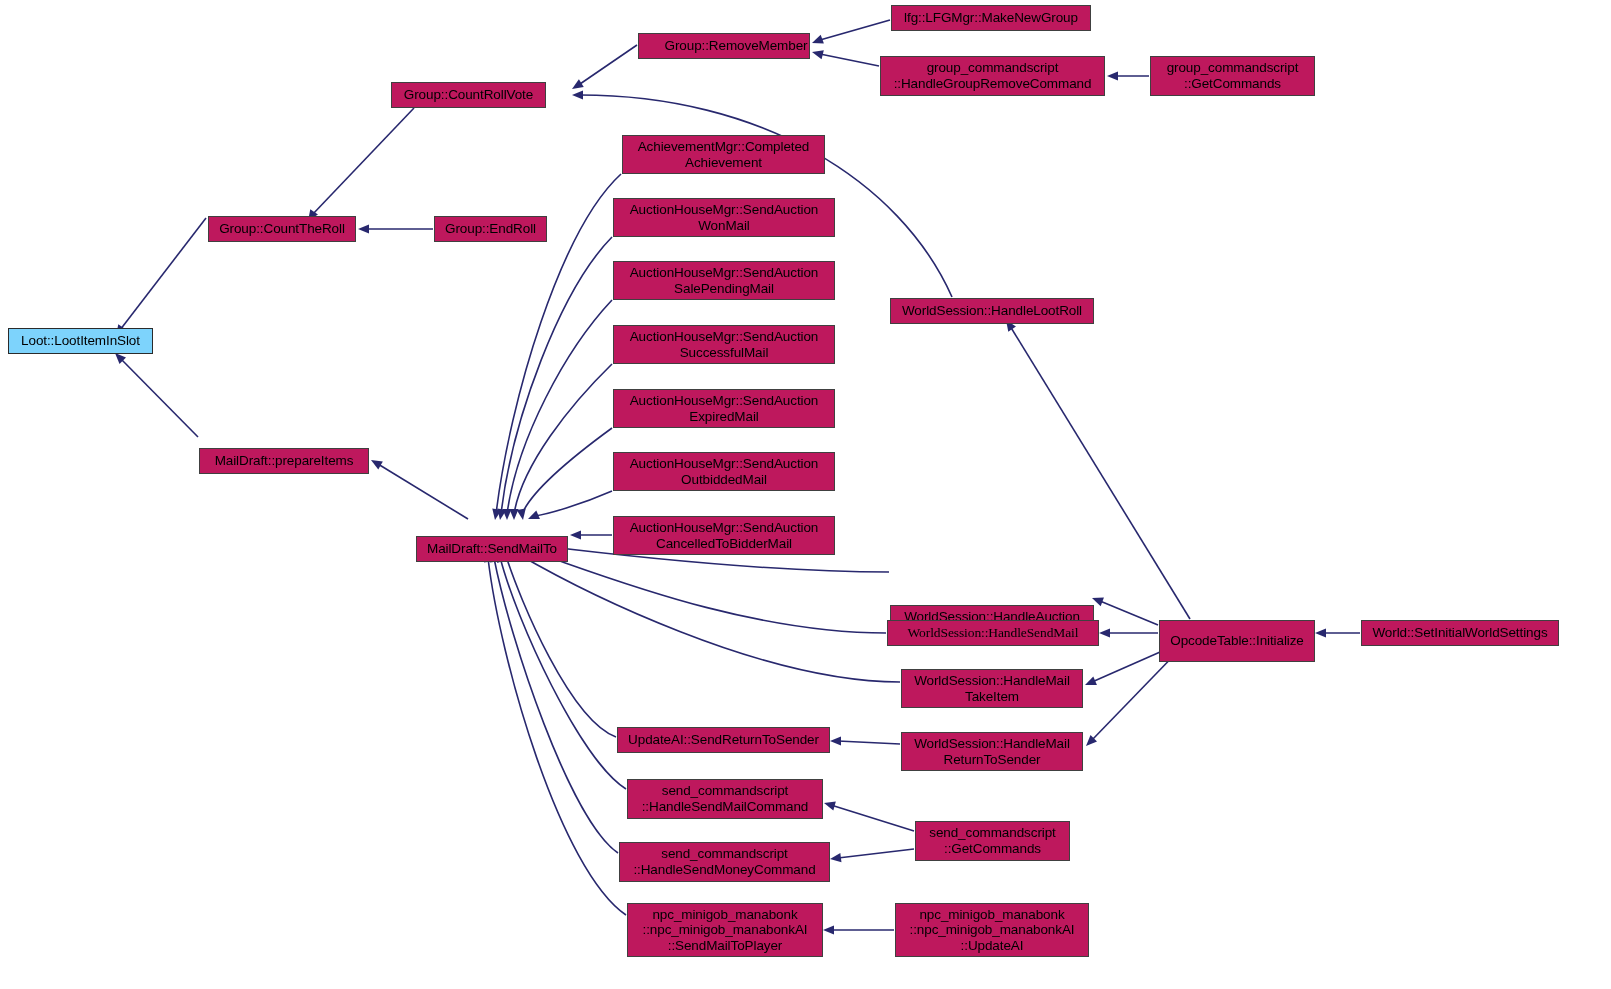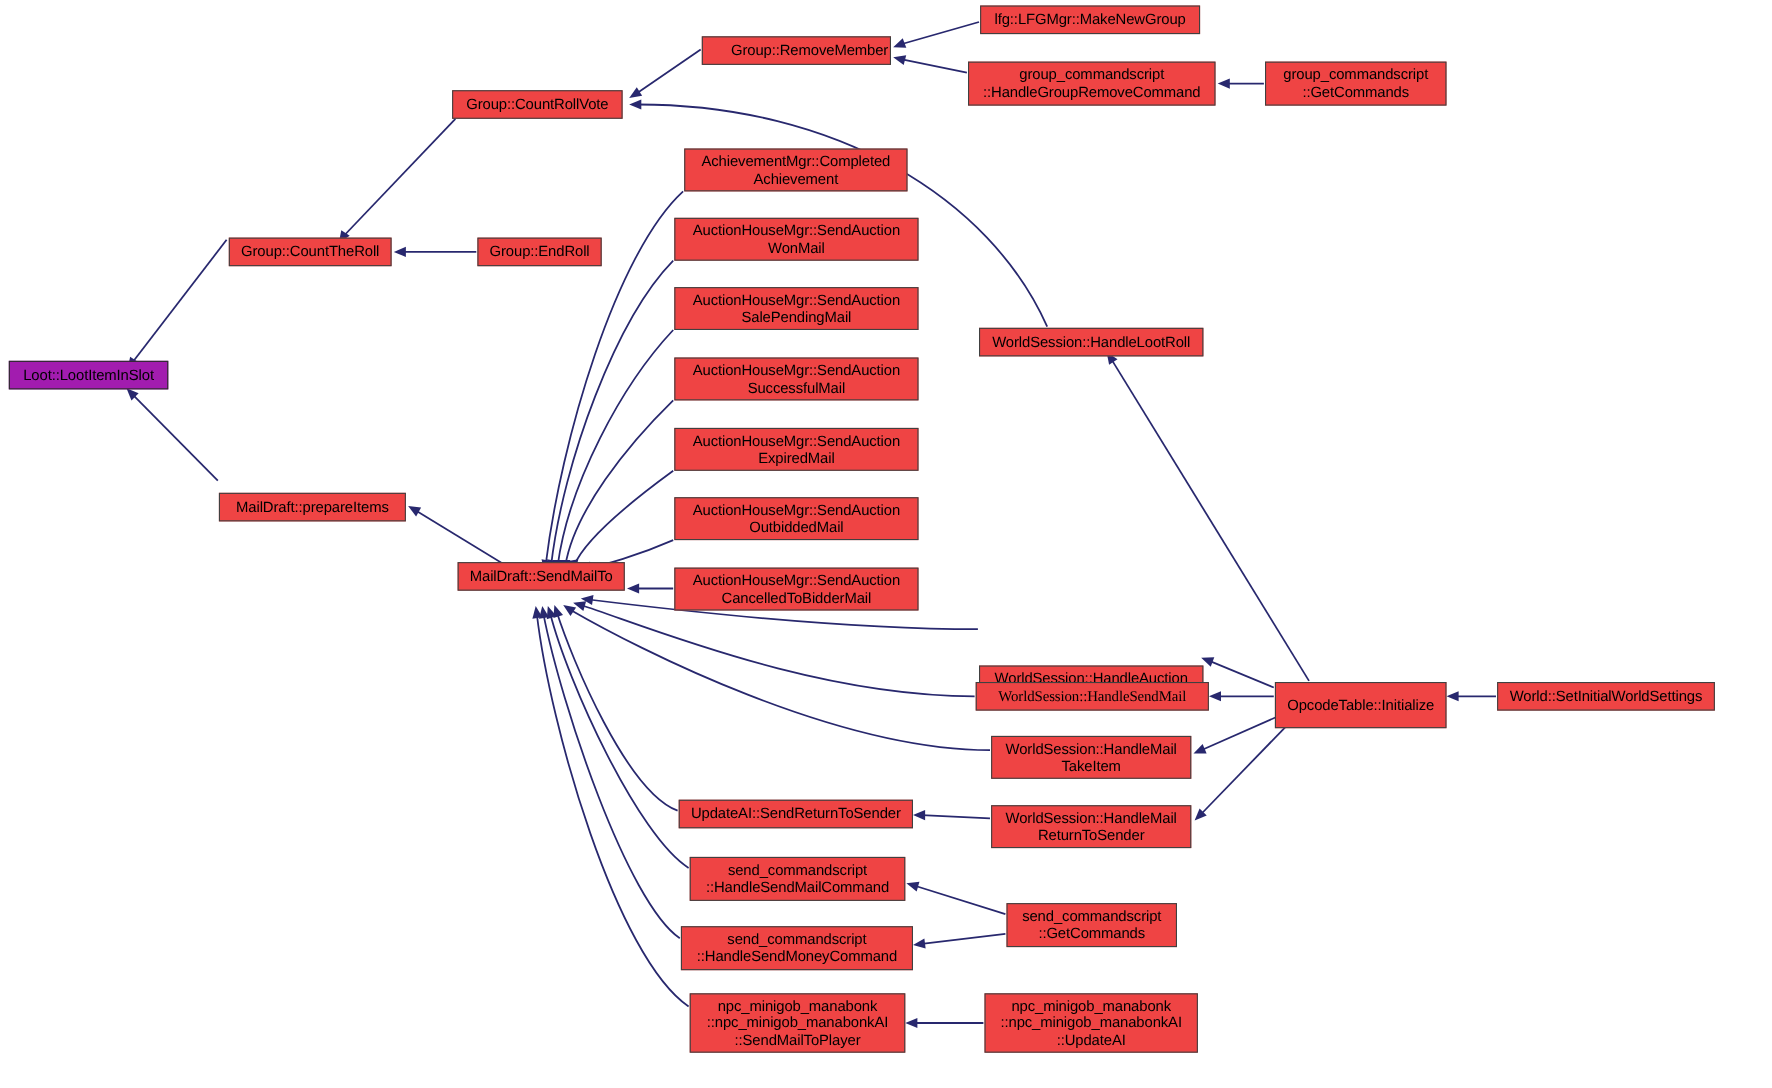--- a/index.html
+++ b/index.html
@@ -22,34 +22,34 @@
     left: 0;
     top: 0;
     width: 1611px;
     height: 989px;
     pointer-events: none;
   }
   .node {
     position: absolute;
     box-sizing: border-box;
     border: 1px solid #404040;
-    background: #ef4444;
+    background: #be185d;
     color: #000000;
     font-size: 13.5px;
     line-height: 1.16;
     display: flex;
     align-items: center;
     justify-content: center;
     text-align: center;
     padding: 1px 4px;
     white-space: pre-line;
     letter-spacing: -0.1px;
   }
   .node.highlight {
-    background: #a21caf;
+    background: #7dd3fc;
     border-color: #2b2b2b;
   }
 </style>
 </head>
 <body>
 
 <div id="graph-canvas">
   <svg id="edge-layer" viewBox="0 0 1611 989" width="1611" height="989" xmlns="http://www.w3.org/2000/svg">
       <path d="M 206 218 L 120 330" fill="none" stroke="#28286e" stroke-width="1.6"></path>
       <polygon points="116,336 118.27427080452344,324.29582585964766 125.9291335124316,329.39906766491976" fill="#28286e"></polygon>
@@ -116,29 +116,29 @@
       <path d="M 914 849 L 838 858" fill="none" stroke="#28286e" stroke-width="1.6"></path>
       <polygon points="830,859 840.34449686474,853.0711396866359 841.4856164229607,862.2000961524016" fill="#28286e"></polygon>
       <path d="M 894 930 L 831 930" fill="none" stroke="#28286e" stroke-width="1.6"></path>
       <polygon points="823,930 834,925.4 834,934.6" fill="#28286e"></polygon>
       <path d="M 1360 633 L 1323 633" fill="none" stroke="#28286e" stroke-width="1.6"></path>
       <polygon points="1315,633 1326,628.4 1326,637.6" fill="#28286e"></polygon>
     </svg>
 <div class="node highlight" style="left: 8px; top: 328px; width: 145px; height: 26px;"><span>Loot::LootItemInSlot</span></div>
     <div class="node" style="left: 208px; top: 216px; width: 148px; height: 26px;"><span>Group::CountTheRoll</span></div>
     <div class="node" style="left: 434px; top: 216px; width: 113px; height: 26px;"><span>Group::EndRoll</span></div>
-    <div class="node" style="left: 411px; top: 82px; width: 155px; height: 26px; text-align: right;"><span>Group::CountRollVote</span></div>
+    <div class="node" style="left: 391px; top: 82px; width: 155px; height: 26px; text-align: right;"><span>Group::CountRollVote</span></div>
     <div class="node" style="left: 638px; top: 33px; width: 172px; height: 26px; padding-left: 28px;"><span>Group::RemoveMember</span></div>
     <div class="node" style="left: 891px; top: 5px; width: 200px; height: 26px;"><span>lfg::LFGMgr::MakeNewGroup</span></div>
     <div class="node" style="left: 880px; top: 56px; width: 225px; height: 40px;"><span>group_commandscript
 ::HandleGroupRemoveCommand</span></div>
     <div class="node" style="left: 1150px; top: 56px; width: 165px; height: 40px;"><span>group_commandscript
 ::GetCommands</span></div>
     <div class="node" style="left: 199px; top: 448px; width: 170px; height: 26px;"><span>MailDraft::prepareItems</span></div>
-    <div class="node" style="left: 416px; top: 511px; width: 152px; height: 26px;"><span>MailDraft::SendMailTo</span></div>
+    <div class="node" style="left: 416px; top: 536px; width: 152px; height: 26px;"><span>MailDraft::SendMailTo</span></div>
     <div class="node" style="left: 622px; top: 135px; width: 203px; height: 39px; justify-content: center;"><span>AchievementMgr::Completed
 Achievement</span></div>
     <div class="node" style="left: 613px; top: 198px; width: 222px; height: 39px;"><span>AuctionHouseMgr::SendAuction
 WonMail</span></div>
     <div class="node" style="left: 613px; top: 261px; width: 222px; height: 39px;"><span>AuctionHouseMgr::SendAuction
 SalePendingMail</span></div>
     <div class="node" style="left: 613px; top: 325px; width: 222px; height: 39px;"><span>AuctionHouseMgr::SendAuction
 SuccessfulMail</span></div>
     <div class="node" style="left: 613px; top: 389px; width: 222px; height: 39px;"><span>AuctionHouseMgr::SendAuction
 ExpiredMail</span></div>

